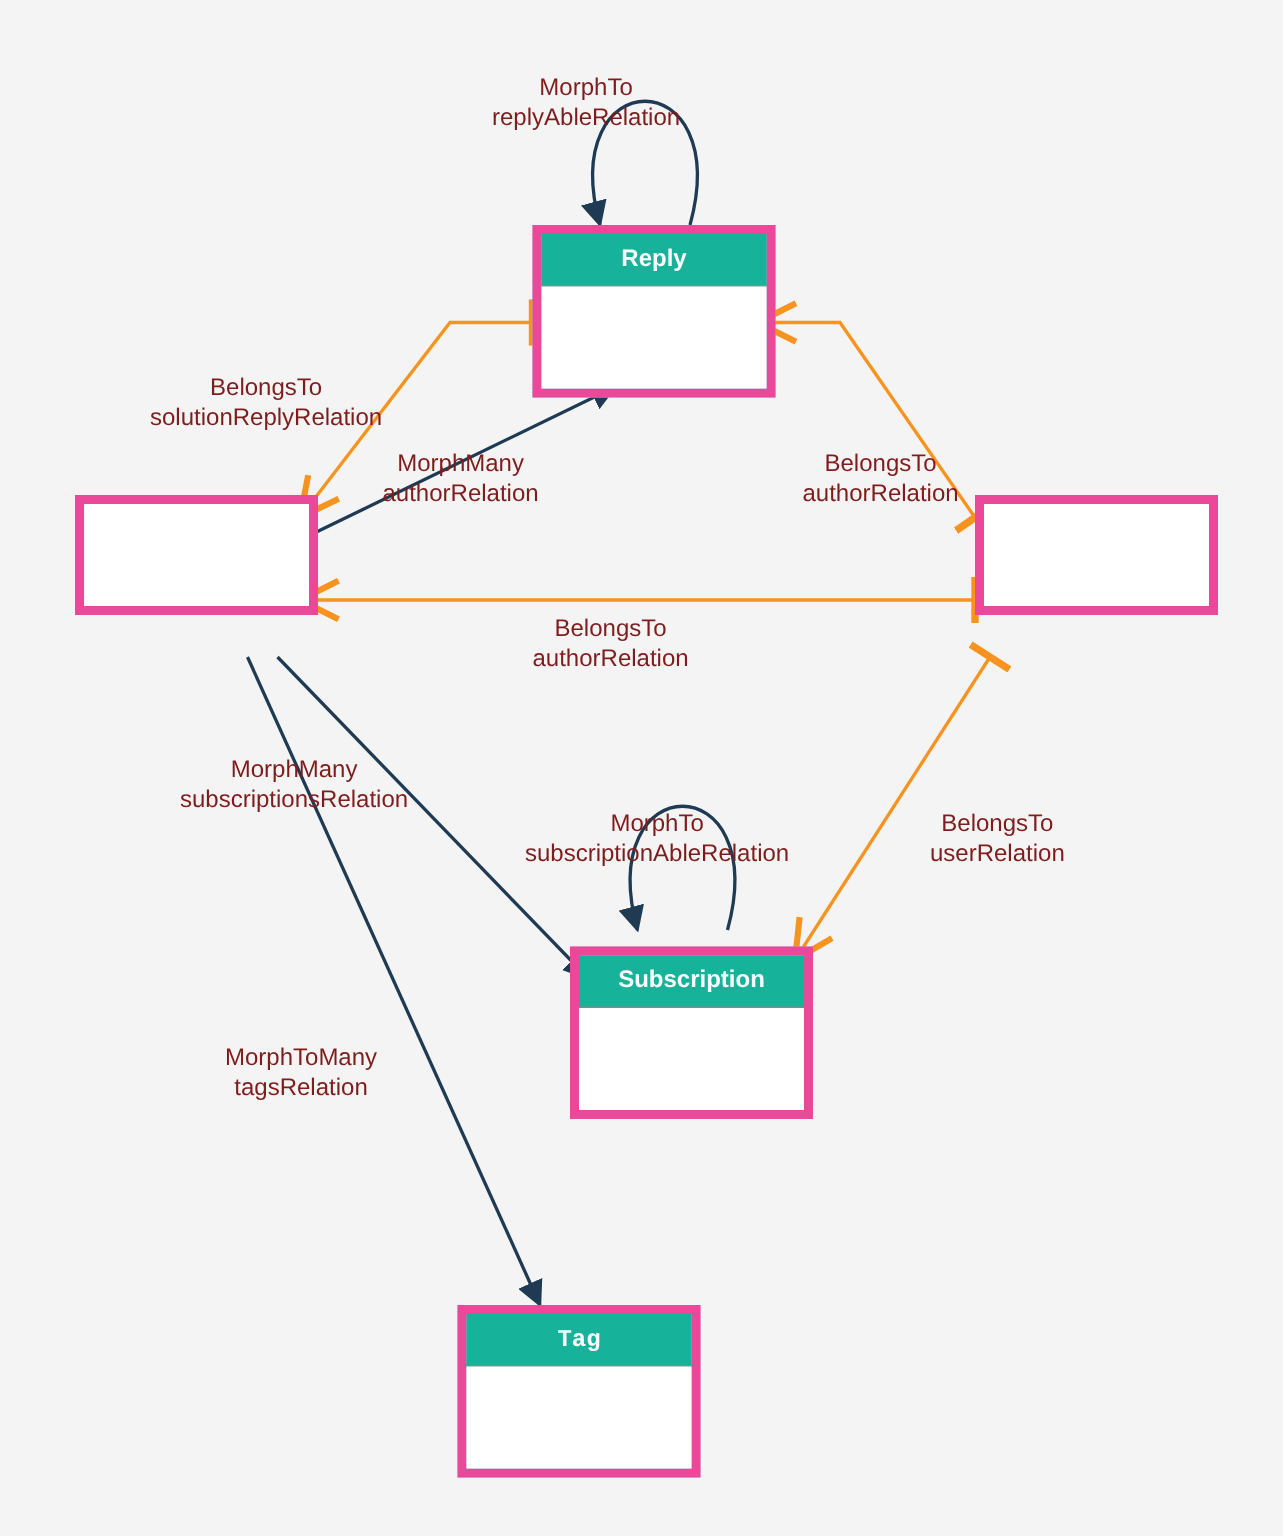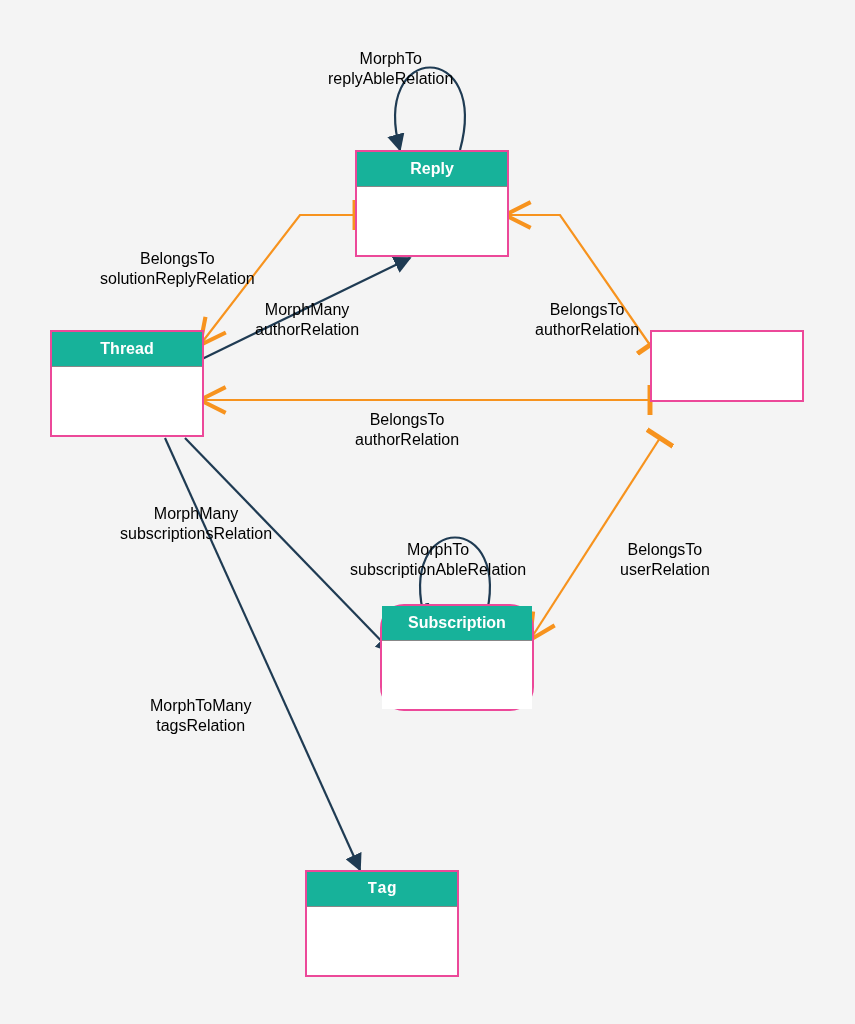--- a/index.html
+++ b/index.html
@@ -19,40 +19,40 @@
   svg.edges {
     position: absolute;
     top: 0; left: 0;
     width: 855px;
     height: 1024px;
     pointer-events: none;
   }
   .entity {
     position: absolute;
     width: 150px;
-    border: 2px solid #ec4899;
+    border: 6px solid #ec4899;
     background: #7dd3fc;
     box-shadow: 0 0 0 rgba(0,0,0,0);
   }
   .entity .header {
     background: #17b29a;
     color: #fff;
     font-weight: 600;
     text-align: center;
     padding: 8px 4px;
     font-size: 16px;
     border-bottom: 1px solid #888;
   }
   .entity .body {
     height: 68px;
     background: #fff;
   }
   .edge-label {
     position: absolute;
-    color: #000000;
+    color: #7f1d1d;
     font-size: 16px;
     line-height: 1.25;
     text-align: center;
     white-space: nowrap;
   }
 </style>
 </head>
 <body>
 
 <div class="canvas">
@@ -85,34 +85,33 @@
     <path d="M 185 438 L 392 652" fill="none" stroke="#1f3b53" stroke-width="2.2" marker-end="url(#arrow-navy)"></path>
 
     <path d="M 485 620 C 515 510, 395 510, 425 620" fill="none" stroke="#1f3b53" stroke-width="2.2" marker-end="url(#arrow-navy)"></path>
 
     <path d="M 530 640 L 660 438" fill="none" stroke="#f7931e" stroke-width="2.2" marker-start="url(#crow-orange)" marker-end="url(#bar-orange)"></path>
 
     <path d="M 165 438 L 360 870" fill="none" stroke="#1f3b53" stroke-width="2.2" marker-end="url(#arrow-navy)"></path>
   </svg>
 
   <div class="entity" style="left:50px; top:330px;">
-    <div class="header">Thread</div>
     <div class="body"></div>
   </div>
 
   <div class="entity" style="left:355px; top:150px;">
     <div class="header">Reply</div>
     <div class="body"></div>
   </div>
 
   <div class="entity" style="left:650px; top:330px;">
     <div class="body"></div>
   </div>
 
-  <div class="entity" style="left:380px; top:604px;border-radius:24px;">
+  <div class="entity" style="left:380px; top:631px;">
     <div class="header">Subscription</div>
     <div class="body"></div>
   </div>
 
   <div class="entity" style="left:305px; top:870px;font-family:Liberation Mono, monospace;">
     <div class="header">Tag</div>
     <div class="body"></div>
   </div>
 
   <div class="edge-label" style="left:328px; top:49px;">

